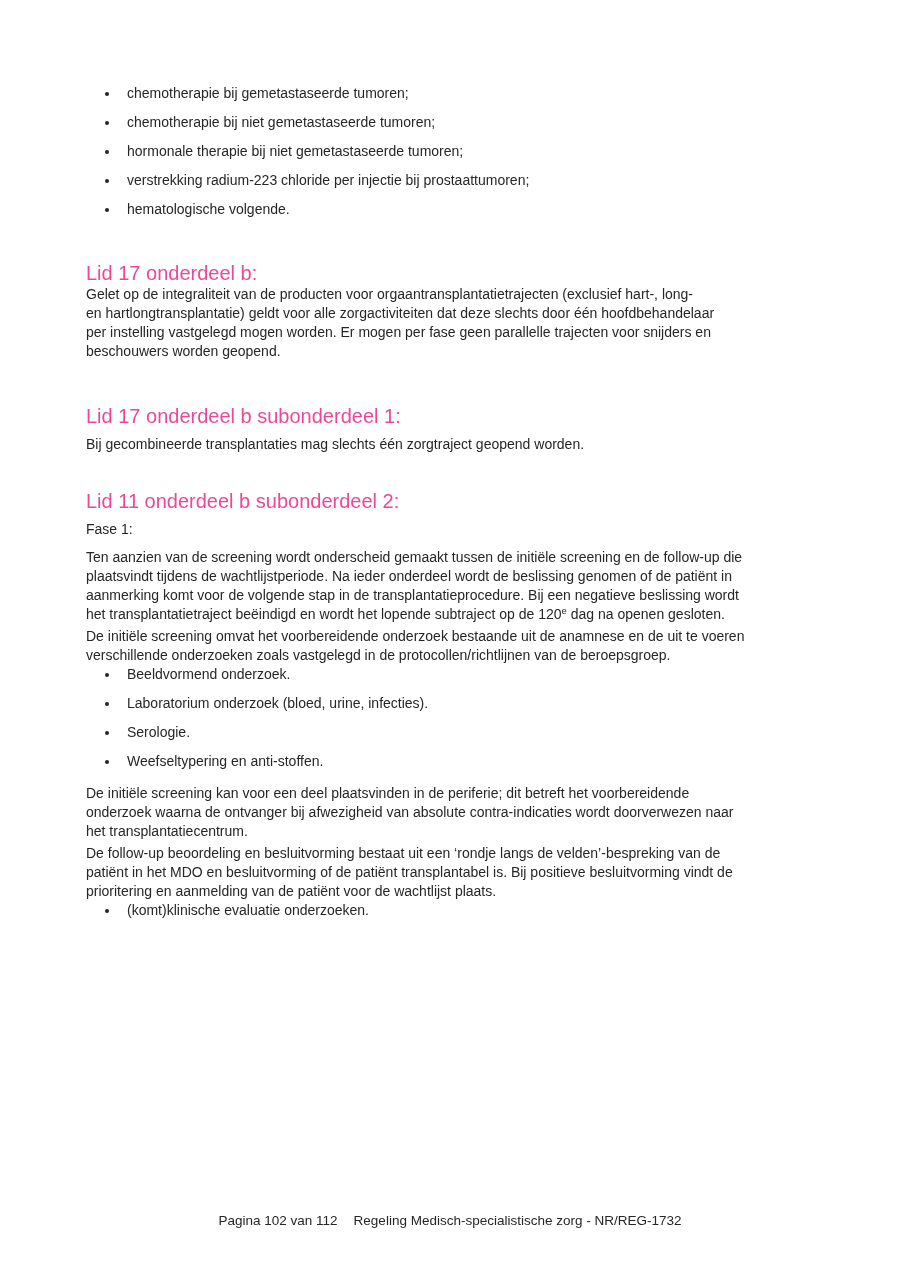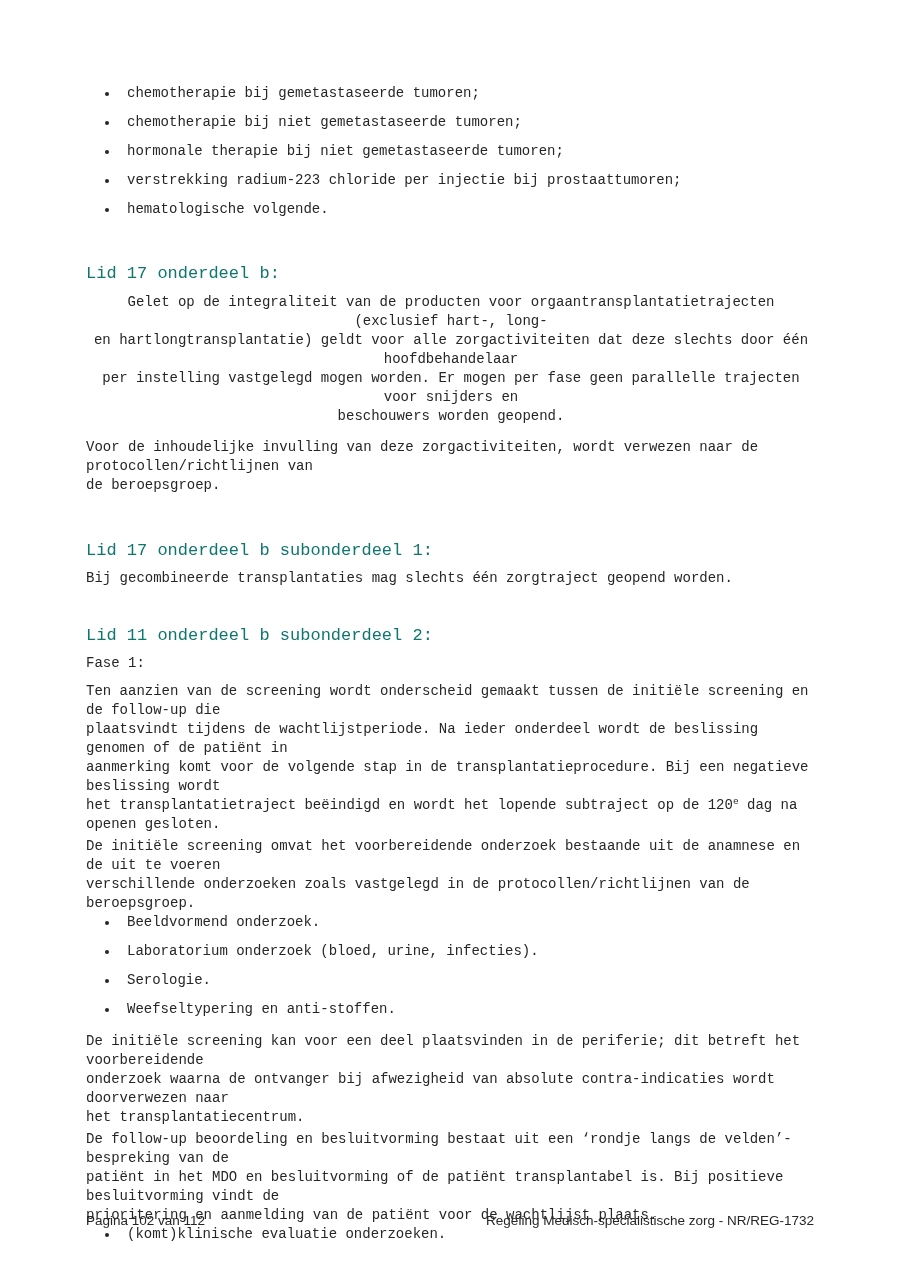--- a/index.html
+++ b/index.html
@@ -15,27 +15,26 @@
     width: 900px;
     height: 1273px;
     background: #ffffff;
     color: #262626;
     font-size: 14px;
     line-height: 19px;
     overflow: hidden;
   }
   .content {
     padding: 84px 84px 0 86px;
-    font-family: Liberation Mono, monospace;
   }
   p, h2 { margin: 0; padding: 0; }
   h2.section-heading {
-    font-size: 17px;
+    font-size: 20px;
     font-weight: 400;
-    color: #0f766e;
+    color: #ec4899;
   }
   ul.doc-list {
     margin: 0; padding: 0;
     list-style: none;
   }
   ul.doc-list li {
     position: relative;
     padding-left: 41px;
     margin-bottom: 10px;
   }
@@ -48,35 +47,35 @@
     border-radius: 50%;
     background: #262626;
   }
   sup.deg {
     font-size: 9.5px;
     line-height: 0;
     vertical-align: 5px;
   }
   
   .mt-section-b   { margin-top: 45px; }
-  .mt-para-sm     { margin-top: 10px; text-align: center; }
+  .mt-para-sm     { margin-top: 2px; }
   .mt-para        { margin-top: 12px; }
   .mt-sub1        { margin-top: 46px; }
   .mt-para-9      { margin-top: 9px; }
   .mt-sub2        { margin-top: 38px; }
   .mt-para-16     { margin-top: 3px; }
   .mt-para-11     { margin-top: 11px; }
   .mt-para-13     { margin-top: 13px; }
   .footer {
     position: absolute;
     left: 86px;
     right: 86px;
     top: 1212px;
     display: flex;
-    justify-content: space-between;
+    justify-content: center;
     font-size: 13.5px;
     line-height: 18px;
     color: #262626;
     gap: 16px;
   }
 </style>
 </head>
 <body>
 
 <div class="page">
@@ -85,21 +84,20 @@
     <ul class="doc-list">
       <li><span class="dot"></span><span>chemotherapie bij gemetastaseerde tumoren;</span></li>
       <li><span class="dot"></span><span>chemotherapie bij niet gemetastaseerde tumoren;</span></li>
       <li><span class="dot"></span><span>hormonale therapie bij niet gemetastaseerde tumoren;</span></li>
       <li><span class="dot"></span><span>verstrekking radium-223 chloride per injectie bij prostaattumoren;</span></li>
       <li><span class="dot"></span><span>hematologische volgende.</span></li>
     </ul>
 
     <h2 class="section-heading mt-section-b">Lid 17 onderdeel b:</h2>
     <p class="mt-para-sm">Gelet op de integraliteit van de producten voor orgaantransplantatietrajecten (exclusief hart-, long-<br>en hartlongtransplantatie) geldt voor alle zorgactiviteiten dat deze slechts door één hoofdbehandelaar<br>per instelling vastgelegd mogen worden. Er mogen per fase geen parallelle trajecten voor snijders en<br>beschouwers worden geopend.</p>
-    <p class="mt-para">Voor de inhoudelijke invulling van deze zorgactiviteiten, wordt verwezen naar de protocollen/richtlijnen van<br>de beroepsgroep.</p>
 
     <h2 class="section-heading mt-sub1">Lid 17 onderdeel b subonderdeel 1:</h2>
     <p class="mt-para-9">Bij gecombineerde transplantaties mag slechts één zorgtraject geopend worden.</p>
 
     <h2 class="section-heading mt-sub2">Lid 11 onderdeel b subonderdeel 2:</h2>
     <p class="mt-para-9">Fase 1:</p>
 
     <p class="mt-para-9"><span>Ten aanzien van de screening wordt onderscheid gemaakt tussen de initiële screening en de follow-up die<br>plaatsvindt tijdens de wachtlijstperiode. Na ieder onderdeel wordt de beslissing genomen of de patiënt in<br>aanmerking komt voor de volgende stap in de transplantatieprocedure. Bij een negatieve beslissing wordt</span><br><span>het transplantatietraject beëindigd en wordt het lopende subtraject op de 120</span><sup class="deg">e</sup><span> dag na openen gesloten.</span></p>
 
     <p class="mt-para-16">De initiële screening omvat het voorbereidende onderzoek bestaande uit de anamnese en de uit te voeren<br>verschillende onderzoeken zoals vastgelegd in de protocollen/richtlijnen van de beroepsgroep.</p>

